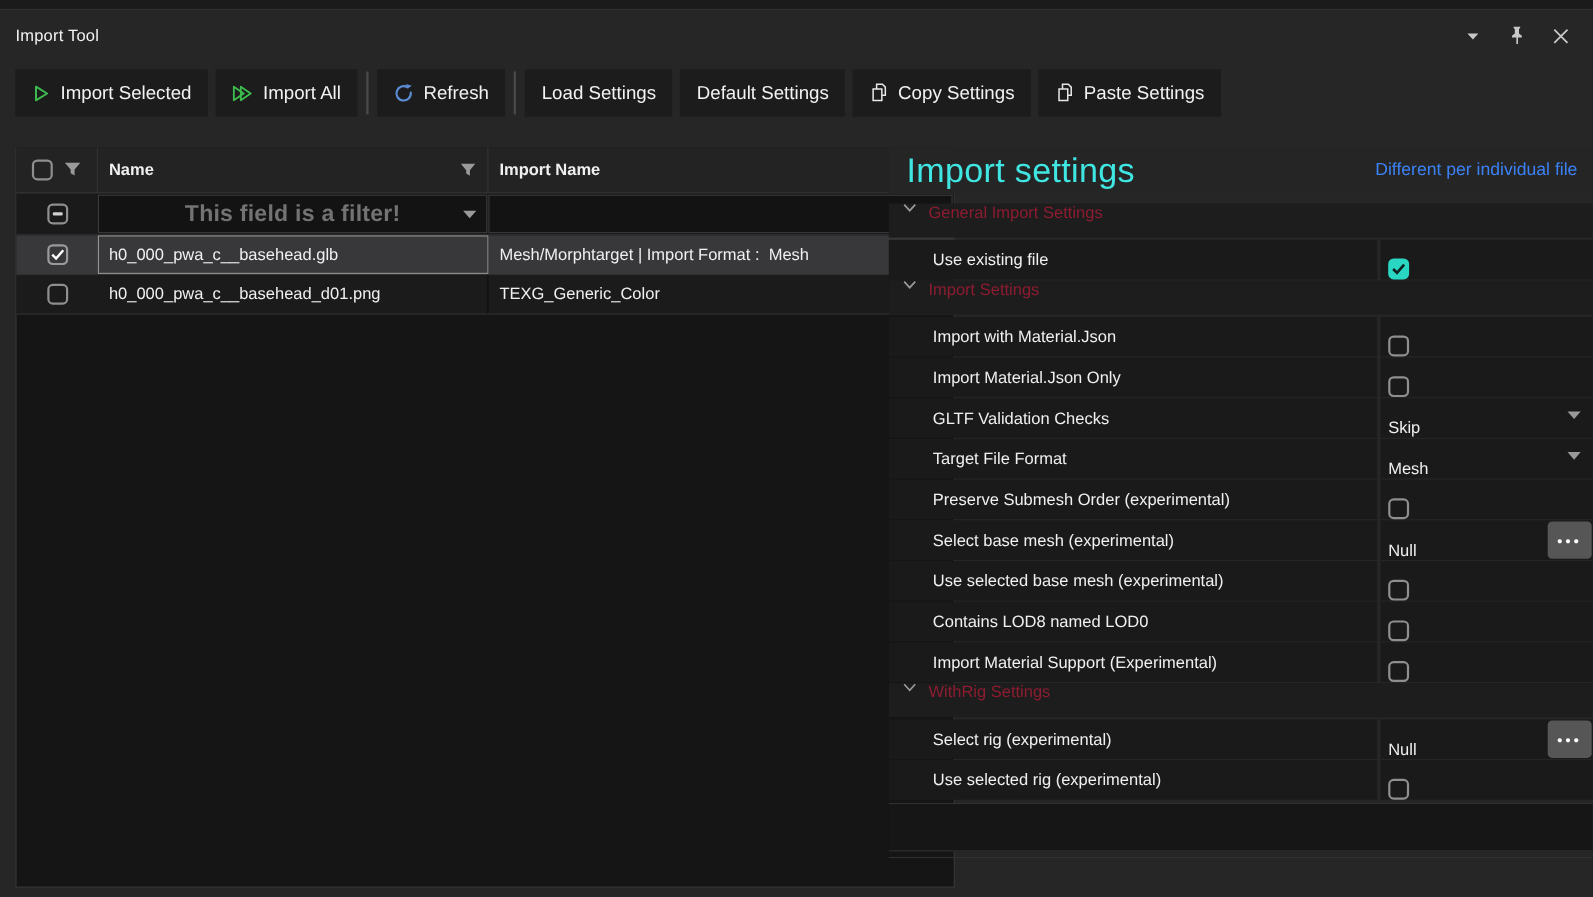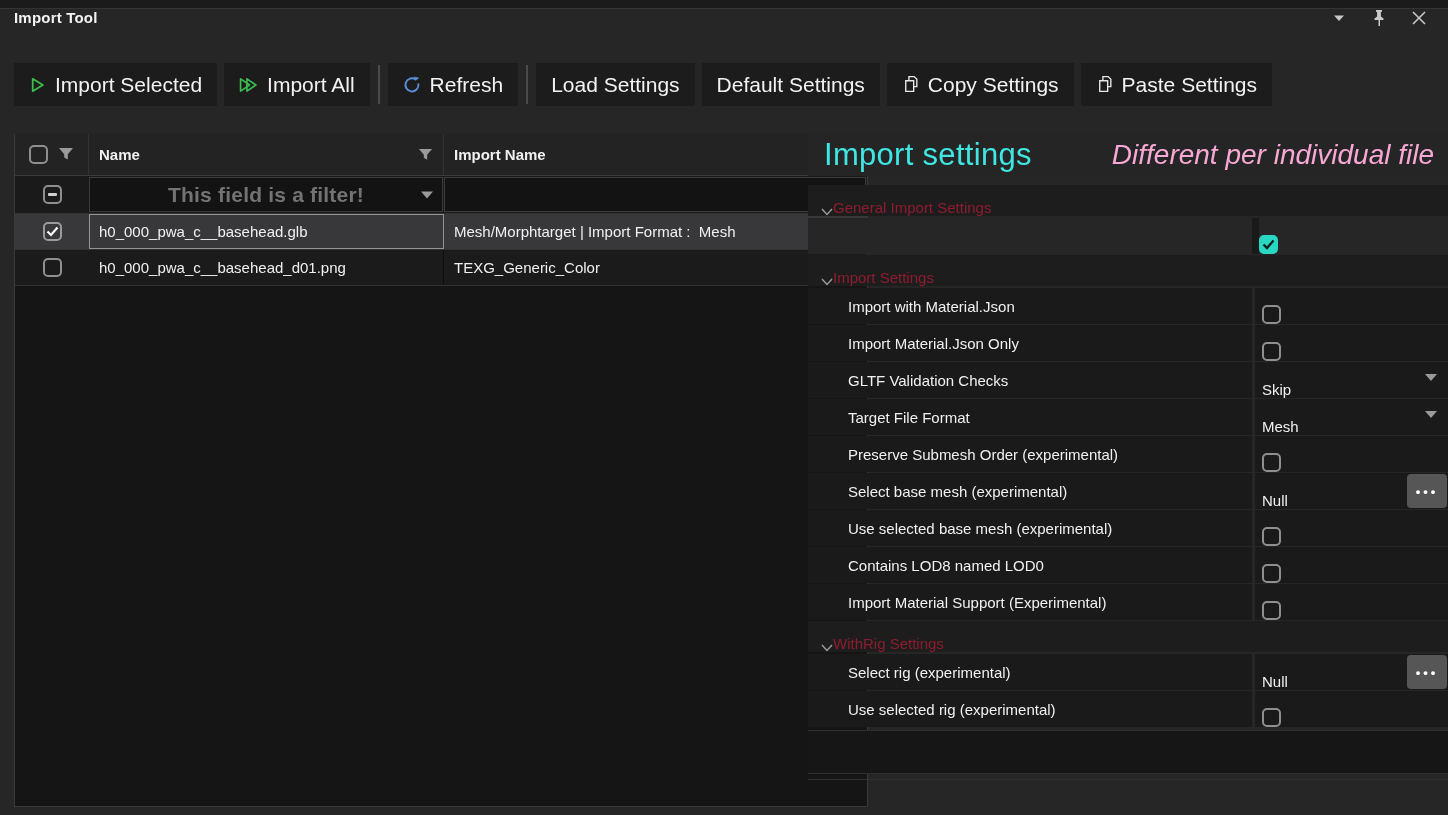--- a/index.html
+++ b/index.html
@@ -7,28 +7,28 @@
   body {
     background:#262626;
     font-family:"Liberation Sans", sans-serif;
     color:#f0f0f0;
     position:relative;
   }
   
   .top-strip { position:absolute; top:0; left:0; width:100%; height:9px;
     background:#1b1b1b; border-bottom:1px solid #343434; }
   .titlebar { position:absolute; top:9px; left:0; width:100%; height:47px;
-    display:flex; align-items:flex-start; padding:0 14px;font-weight:bold; }
+    display:flex; align-items:center; padding:0 14px; }
   .titlebar-title { font-size:15px; color:#f2f2f2; letter-spacing:.2px; }
   .titlebar-icons { margin-left:auto; display:flex; align-items:center; gap:22px; padding-right:6px; }
   .tb-icon { width:18px; height:18px; display:flex; align-items:center; justify-content:center; cursor:pointer; }
   
   .toolbar { position:absolute; top:63px; left:14px; height:43px; display:flex; align-items:stretch; gap:7px; }
   .tool-btn { background:#1c1c1c; display:flex; align-items:center; gap:9px;
-    padding:0 15px; font-size:21px; color:#f2f2f2; cursor:pointer; white-space:nowrap; }
+    padding:0 15px; font-size:17px; color:#f2f2f2; cursor:pointer; white-space:nowrap; }
   .tool-sep { width:2px; background:#4a4a4a; margin:2px 1px; }
   .tool-icon { display:flex; align-items:center; }
   
   .left-panel { position:absolute; left:14px; top:134px; width:854px; height:673px;
     background:#151515; border:1px solid #3a3a3a; border-top:none; }
   .thead { display:grid; grid-template-columns:74px 355px 1fr; height:42px;
     background:#232324; border-bottom:1px solid #3c3c3c; }
   .th { display:flex; align-items:center; font-weight:bold; font-size:15px; padding:0 10px; }
   .th-select { gap:10px; justify-content:center; border-right:1px solid #333; }
   .th-name { border-right:1px solid #333; justify-content:space-between; }
@@ -57,24 +57,24 @@
   .cb-check svg, .cb-teal svg { display:block; }
   .cb-dash::after { content:""; width:9px; height:2.5px; background:#cfcfcf; border-radius:1px; }
   .cb-teal { background:#29d7c3; border-color:#29d7c3; border-radius:5px; }
   .cb-plain { cursor:default; }
   
   .right-panel { position:absolute; left:808px; top:134px; width:640px; height:681px;
     display:flex; flex-direction:column; }
   .settings-title { height:42px; background:#252525; display:flex; align-items:center;
     padding:0 14px 0 16px; flex:0 0 auto; }
   .settings-title-main { color:#3fe6e2; font-size:31px; letter-spacing:.3px; }
-  .settings-title-sub { margin-left:auto; color:#f9a8d4; font-size:28px;font-style:italic; }
+  .settings-title-sub { margin-left:auto; color:#3b82f6; font-size:16px; }
   .settings-body { margin-top:9px; display:flex; flex-direction:column; }
-  .section-header { height:31px; background:#1d1d1d; display:flex; align-items:flex-end;
-    gap:0; padding-left:13px; margin-bottom:2px; cursor:pointer; }
+  .section-header { height:31px; background:#1d1d1d; display:flex; align-items:flex-start;
+    gap:11px; padding-left:13px; margin-bottom:2px; cursor:pointer; }
   .section-header-label { color:#8d1c31; font-size:15px; }
   .srow { display:grid; grid-template-columns:444px 3px 1fr; height:36px; margin-bottom:1px; }
   .s-label { background:#1a1a1a; display:flex; align-items:center; padding-left:40px; font-size:15px; }
   .s-gap { background:#262626; }
   .s-value { background:#1a1a1a; display:flex; align-items:flex-end; padding-left:7px; position:relative; }
   .s-valtext { font-size:15px; }
   .s-value .dd-arrow { position:absolute; right:11px; top:12px; }
   .ellipsis-btn { position:absolute; right:1px; top:1px; bottom:1px; width:40px;
     background:#565656; border:none; border-radius:4px; cursor:pointer;
     color:#ffffff; font-size:13px; letter-spacing:3px; font-weight:bold; }
@@ -229,20 +229,21 @@
   <div class="settings-body">
 
     <div class="section-header">
       <svg width="12" height="8" viewBox="0 0 12 8">
           <path d="M1 1 L6 6.5 L11 1" fill="none" stroke="#9a9a9a" stroke-width="1.5"></path>
         </svg>
       <span class="section-header-label">General Import Settings</span>
     </div>
 
     <div class="srow">
+      <div class="s-label">Use existing file</div>
       <div class="s-gap"></div>
       <div class="s-value">
         <span class="cb cb-teal">
           <svg width="13" height="11" viewBox="0 0 13 11">
               <path d="M1.5 5.5 L5 9 L11.5 1.5" fill="none" stroke="#10221f" stroke-width="2.4"></path>
             </svg>
         </span>
       </div>
     </div>
 

